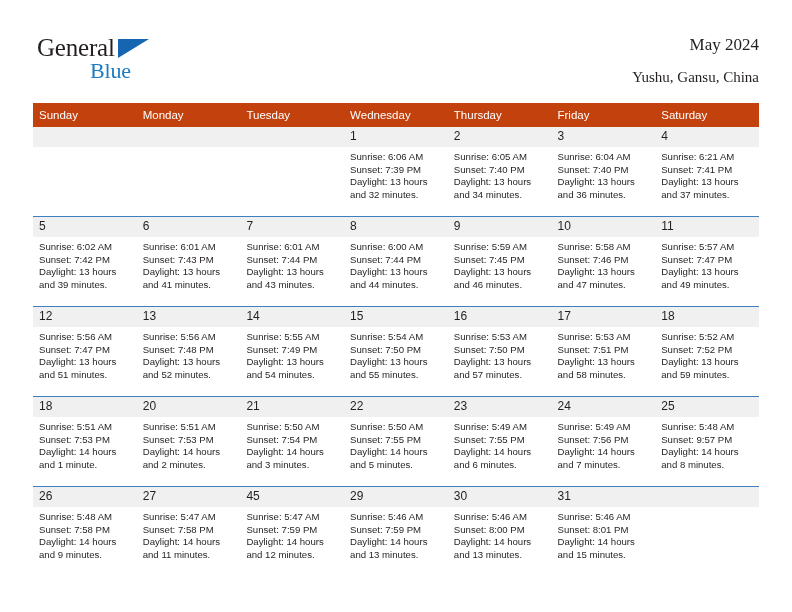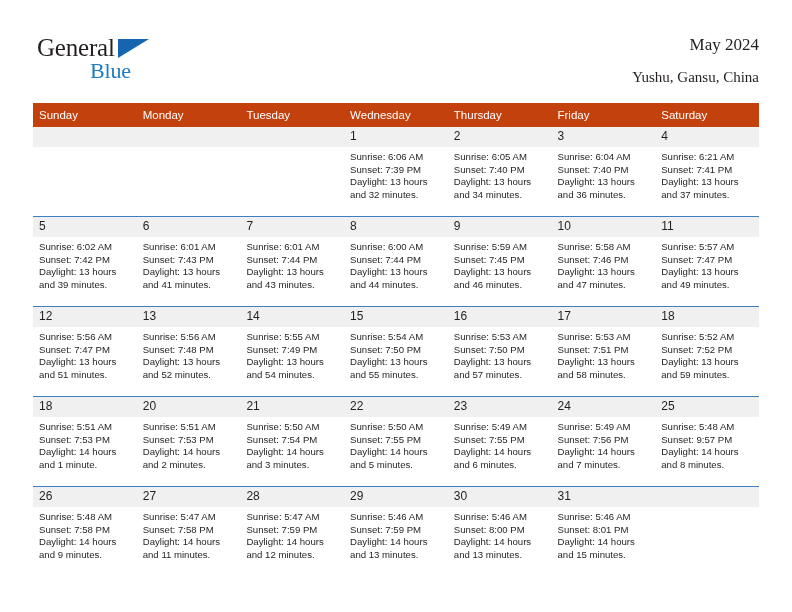--- a/index.html
+++ b/index.html
@@ -496,21 +496,21 @@
               <div class="info">
                 <div>Sunrise: 5:47 AM</div>
                 <div>Sunset: 7:58 PM</div>
                 <div>Daylight: 14 hours</div>
                 <div>and 11 minutes.</div>
               </div>
             </div>
           </td>
           <td>
             <div class="cell">
-              <div class="daynum">28</div>
+              <div class="daynum">45</div>
               <div class="info">
                 <div>Sunrise: 5:47 AM</div>
                 <div>Sunset: 7:59 PM</div>
                 <div>Daylight: 14 hours</div>
                 <div>and 12 minutes.</div>
               </div>
             </div>
           </td>
           <td>
             <div class="cell">

